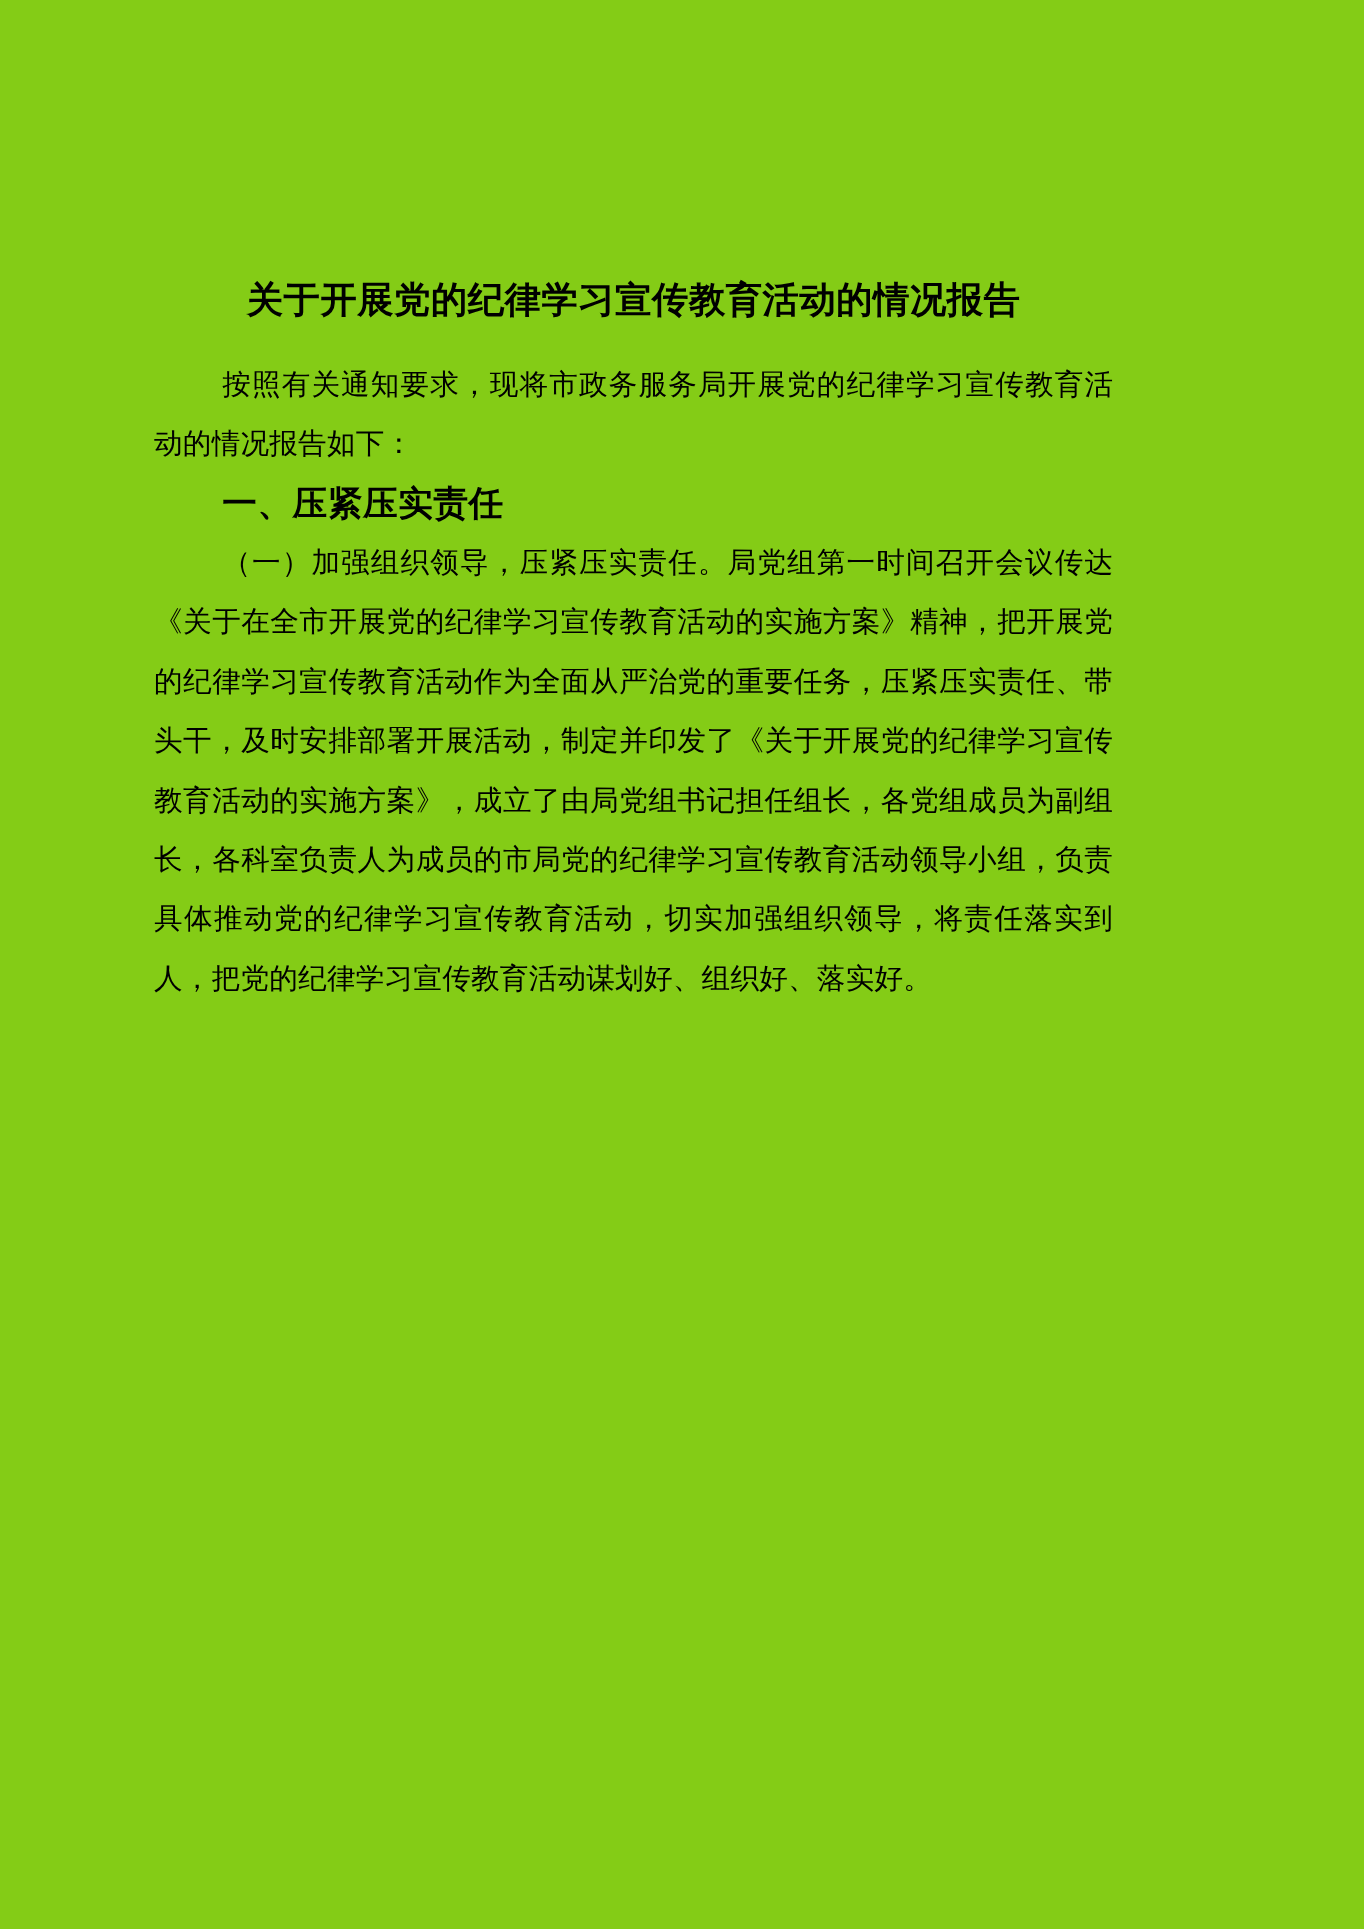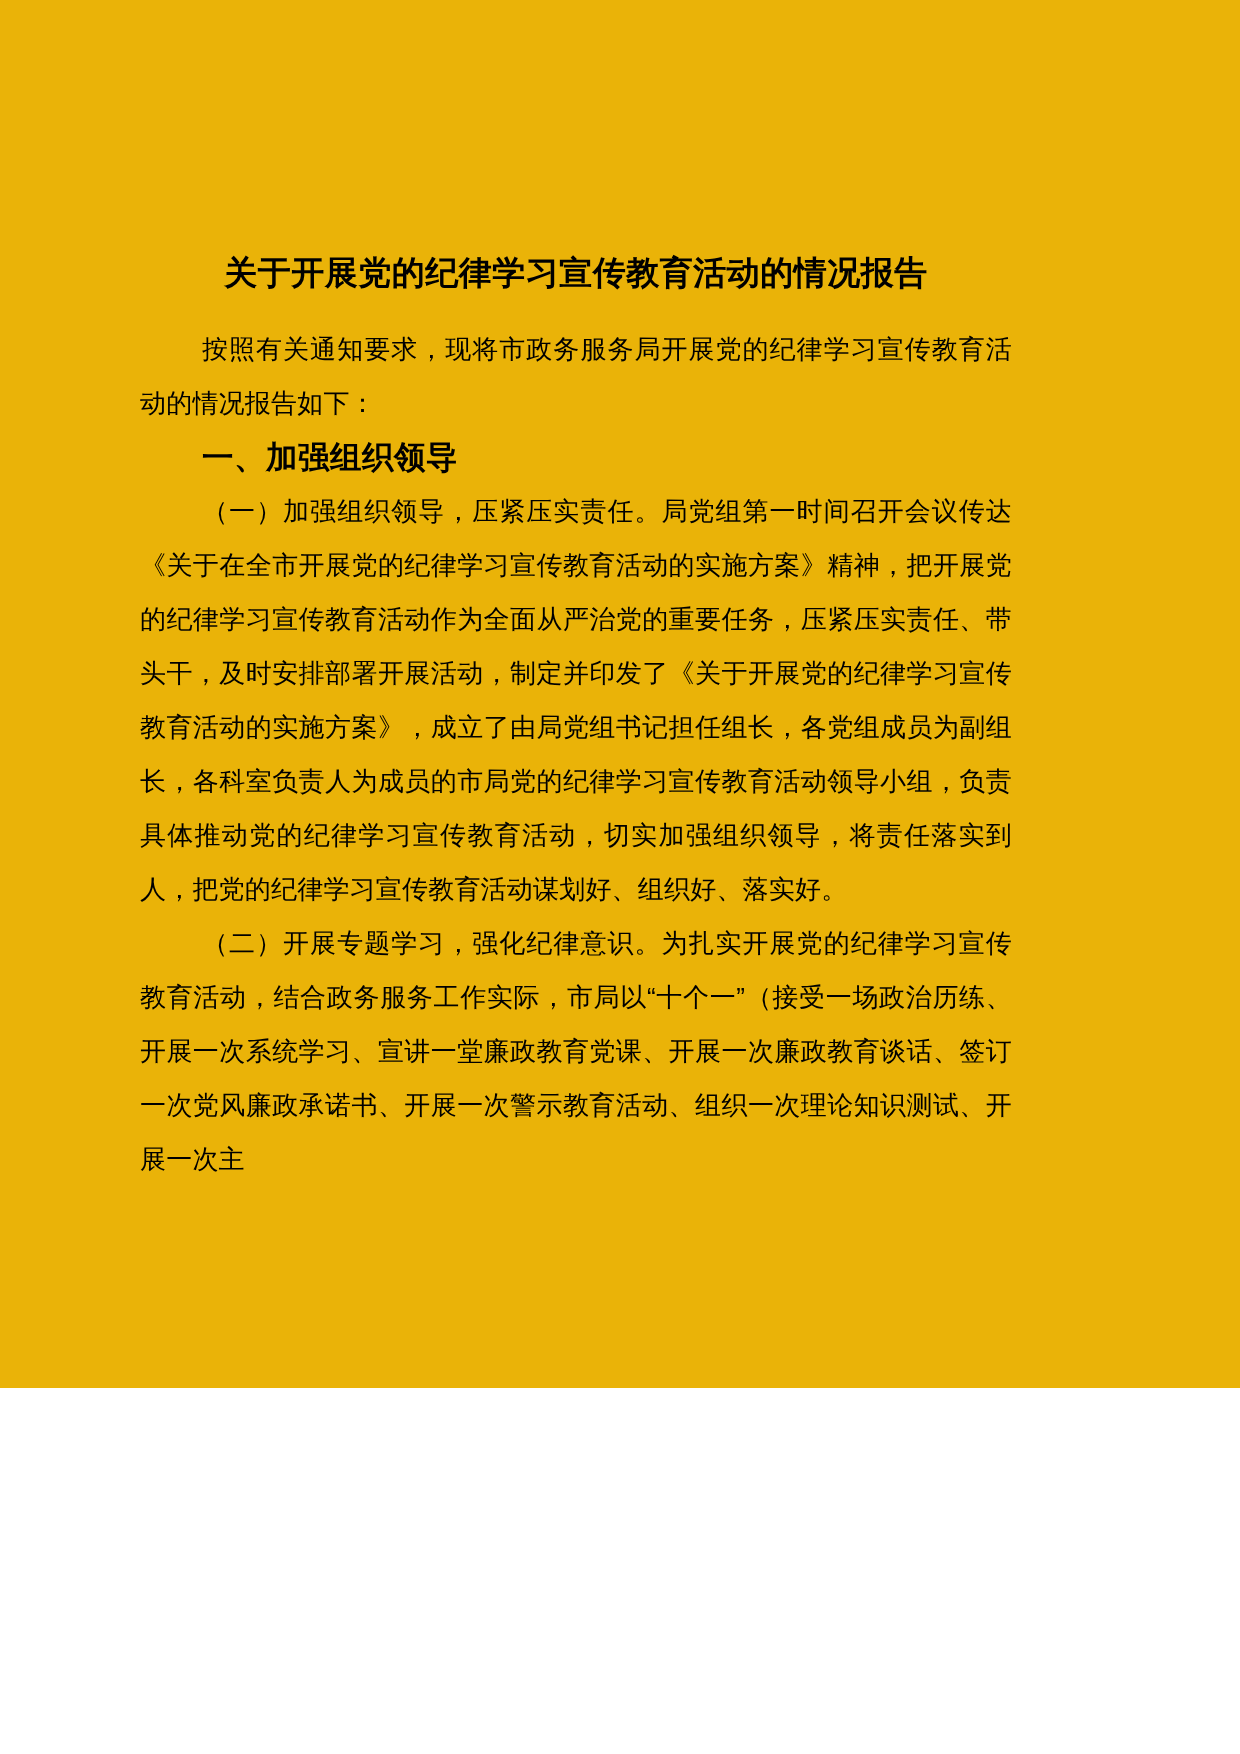--- a/index.html
+++ b/index.html
@@ -15,22 +15,22 @@
     font-family: "Liberation Sans", "DejaVu Sans", sans-serif;
     color: #000000;
     overflow: hidden;
   }
 
   .page {
     position: absolute;
     left: 0;
     top: 0;
     width: 1240px;
-    height: 1388px;
-    background: #eab308;
+    height: 1754px;
+    background: #84cc16;
     box-sizing: border-box;
   }
 
   .content {
     position: absolute;
     left: 140px;
     top: 222px;
     width: 872px;
   }
 
@@ -77,20 +77,19 @@
 
 <div class="page">
   <div class="content">
 
     <h1 class="doc-title">关于开展党的纪律学习宣传教育活动的情况报告</h1>
 
     <div class="spacer-after-title"></div>
 
     <p class="para indent">按照有关通知要求，现将市政务服务局开展党的纪律学习宣传教育活动的情况报告如下：</p>
 
-    <p class="section-heading">一、加强组织领导</p>
+    <p class="section-heading">一、压紧压实责任</p>
 
     <p class="para indent">（一）加强组织领导，压紧压实责任。局党组第一时间召开会议传达《关于在全市开展党的纪律学习宣传教育活动的实施方案》精神，把开展党的纪律学习宣传教育活动作为全面从严治党的重要任务，压紧压实责任、带头干，及时安排部署开展活动，制定并印发了《关于开展党的纪律学习宣传教育活动的实施方案》，成立了由局党组书记担任组长，各党组成员为副组长，各科室负责人为成员的市局党的纪律学习宣传教育活动领导小组，负责具体推动党的纪律学习宣传教育活动，切实加强组织领导，将责任落实到人，把党的纪律学习宣传教育活动谋划好、组织好、落实好。</p>
 
-    <p class="para indent">（二）开展专题学习，强化纪律意识。为扎实开展党的纪律学习宣传教育活动，结合政务服务工作实际，市局以“十个一”（接受一场政治历练、开展一次系统学习、宣讲一堂廉政教育党课、开展一次廉政教育谈话、签订一次党风廉政承诺书、开展一次警示教育活动、组织一次理论知识测试、开展一次主</p>
 
   </div>
 </div>
 
 </body></html>

